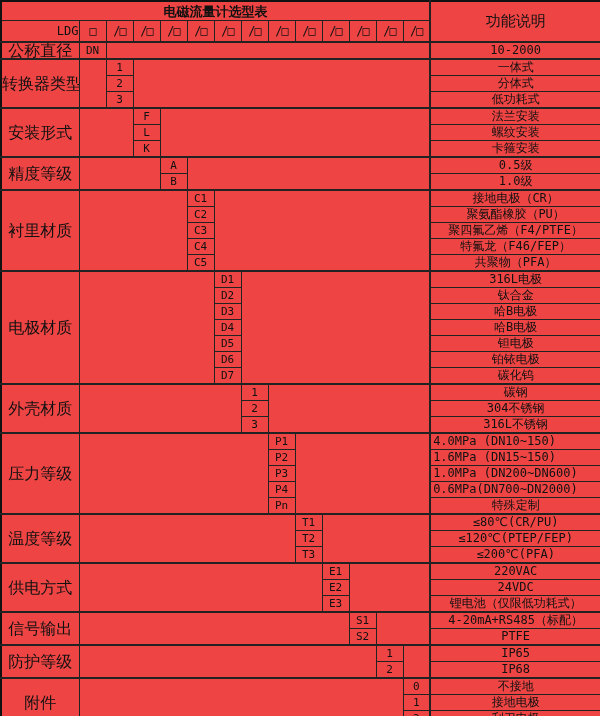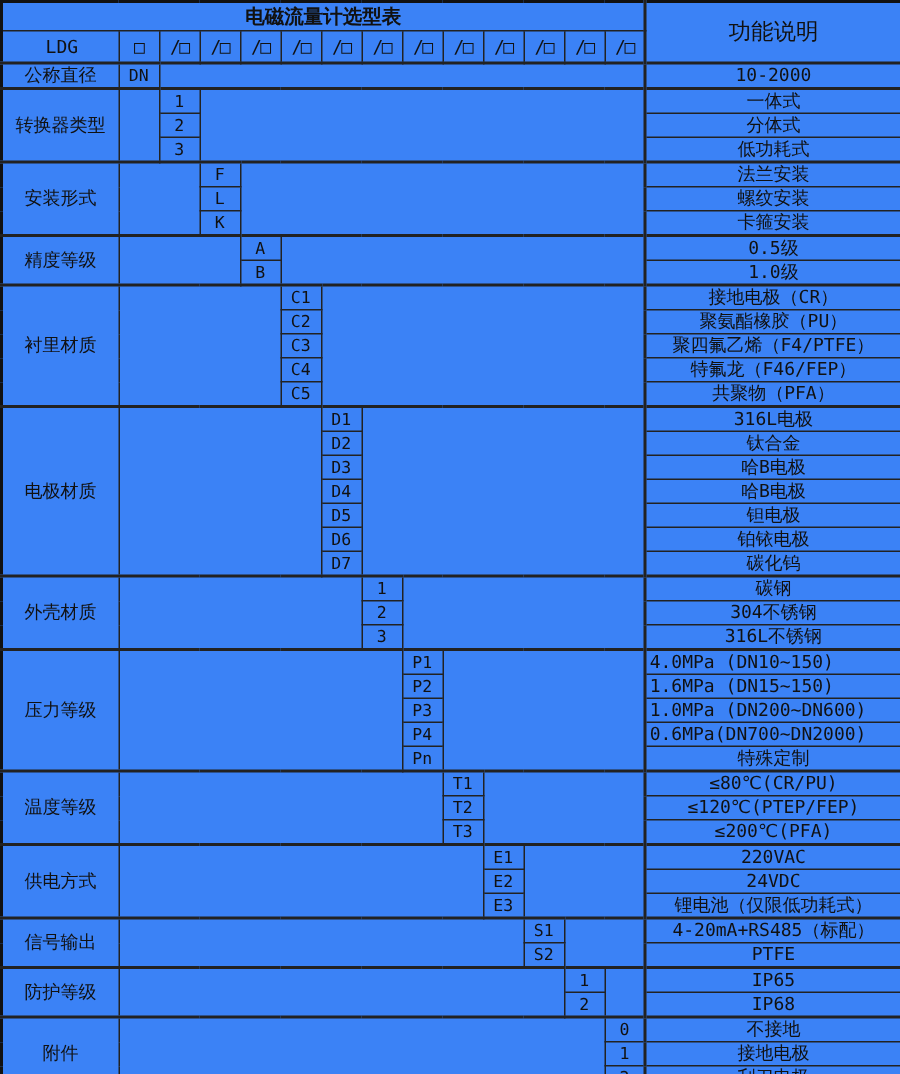--- a/index.html
+++ b/index.html
@@ -1,27 +1,27 @@
 <!DOCTYPE html>
 <html><head>
 <meta charset="utf-8">
 <style>
   html,body{margin:0;padding:0;background:#fff;}
   body{width:600px;height:716px;font-family:"DejaVu Sans Mono","DejaVu Sans",monospace;color:#111;}
-  .doc{width:600px;height:716px;overflow:hidden;background:#3b82f6;}
+  .doc{width:600px;height:716px;overflow:hidden;background:#ef4444;}
   table{width:600px;height:716px;border-collapse:collapse;table-layout:fixed;border:2px solid #111;}
   col.c-label{width:78px;}
   col.c-code{width:27px;}
   col.c-desc{width:171px;}
   td{border:1px solid #222;padding:0;font-size:12px;line-height:15px;text-align:center;vertical-align:middle;white-space:nowrap;overflow:hidden;}
   td.title-cell{font-size:13px;font-weight:bold;height:18px;}
   td.func-header{font-size:15px;border-left-width:2px;}
-  td.ldg{text-align:center;padding-left:2px;height:20px;}
+  td.ldg{text-align:right;padding-left:2px;height:20px;}
   td.box{font-size:12px;letter-spacing:-1px;}
-  td.label{font-size:12px;}
+  td.label{font-size:16px;}
   td.code{font-size:11px;}
   td.desc{border-left-width:2px;}
   td.desc.left{text-align:left;padding-left:2px;}
   tr{height:16px;}
   td.sec-top{border-top-width:2px;}
 </style>
 </head>
 <body>
 
 <div class="doc">

